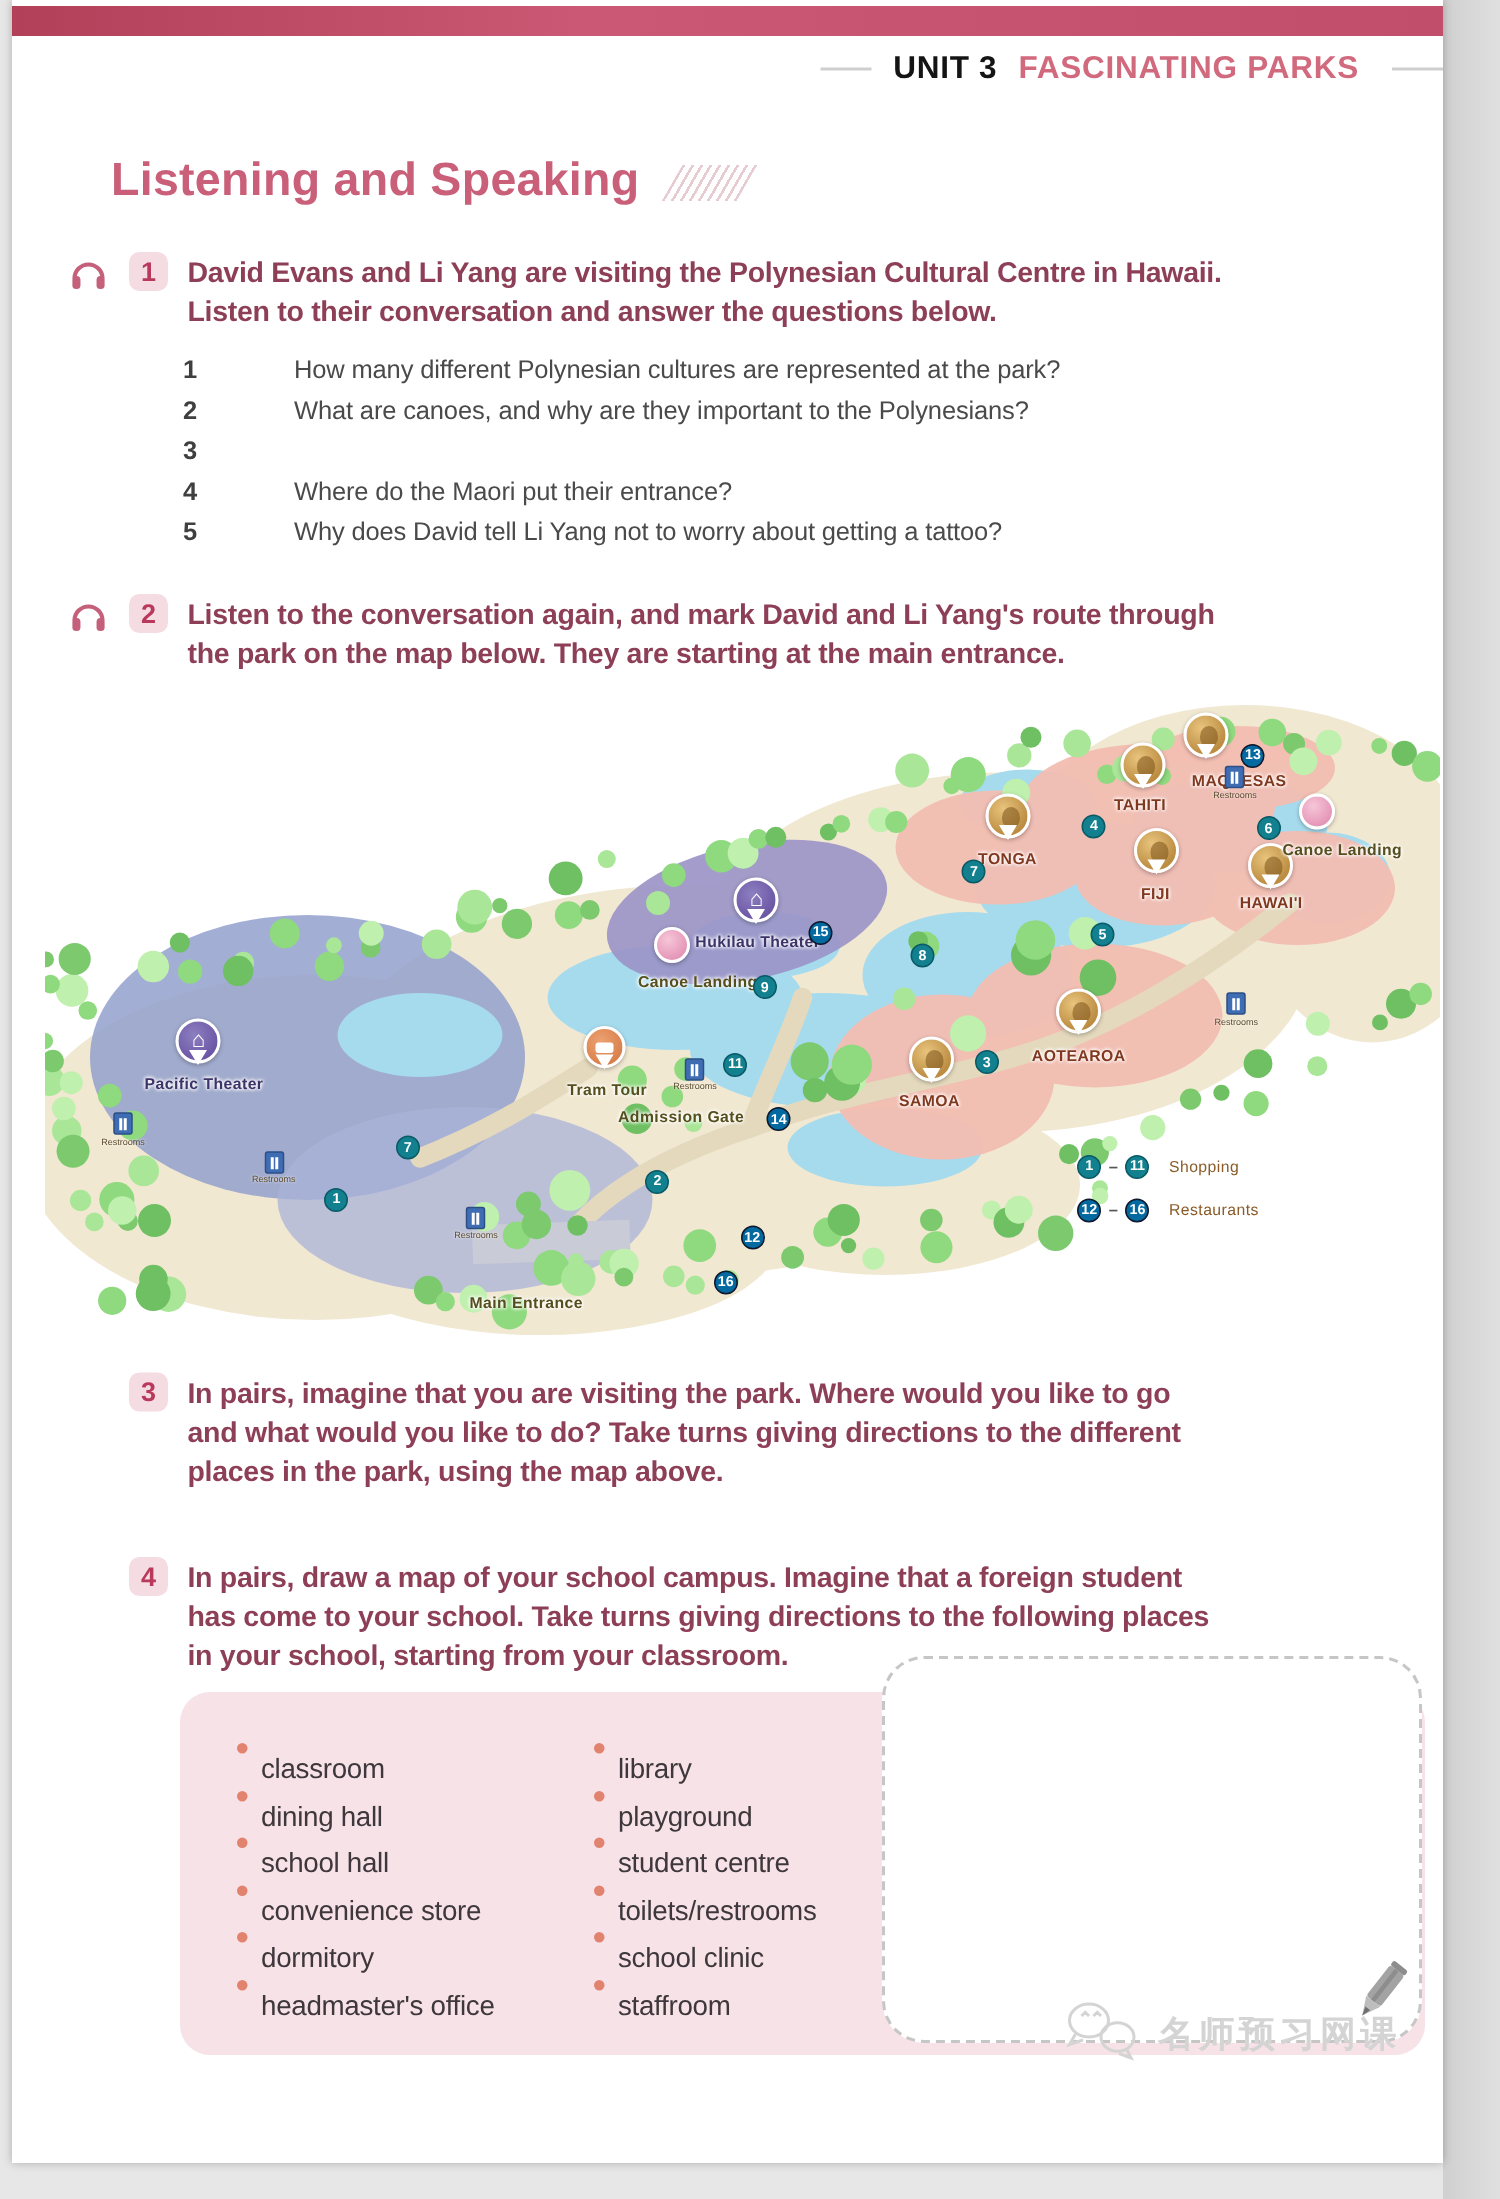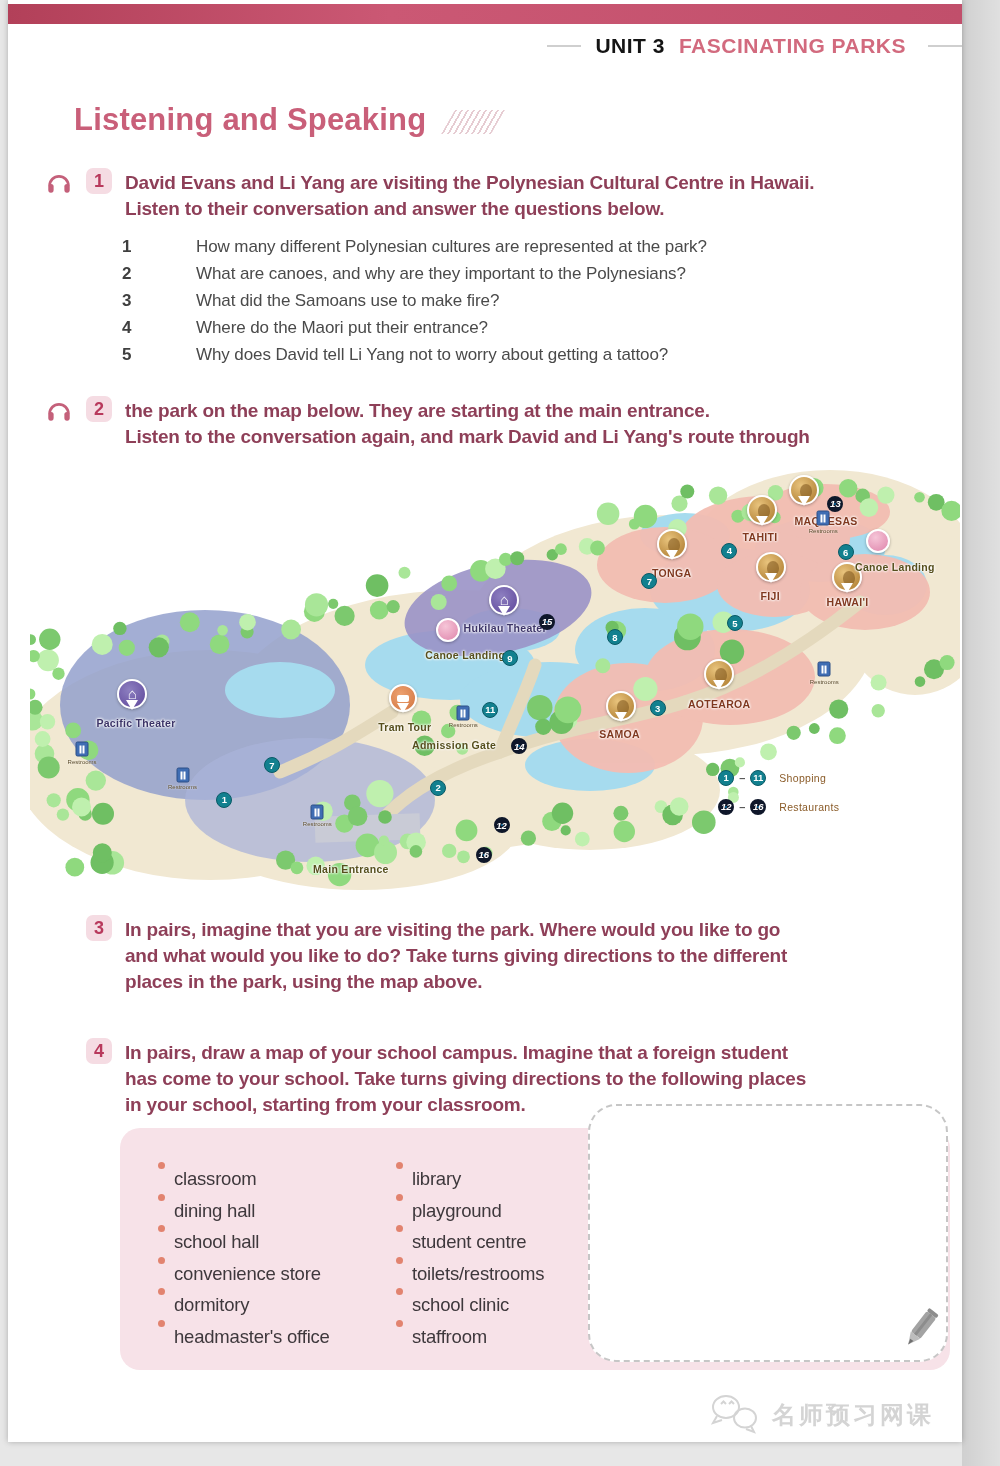--- a/index.html
+++ b/index.html
@@ -63,21 +63,21 @@
   .mlabel { position:absolute; transform:translate(-50%,-50%); font-size:10.5px; font-weight:bold;
        white-space:nowrap; letter-spacing:.3px;
        text-shadow:0 0 3px #fff, 0 0 3px #fff, 0 0 2px #fff; }
   .mlabel.village { color:#80381f; }
   .mlabel.theater { color:#3c3468; }
   .mlabel.tram, .mlabel.plain, .mlabel.ball { color:#564f1d; }
   .mbadge { position:absolute; width:16px; height:16px; border-radius:50%;
        transform:translate(-50%,-50%); color:#fff; font-size:9.5px; font-weight:bold;
        display:flex; align-items:center; justify-content:center; }
   .mbadge.teal { background:#12808f; border:1px solid #0a5a66; }
-  .mbadge.pink { background:#0369a1; border:7px solid #0f172a;font-style:italic; }
+  .mbadge.pink { background:#0369a1; border:1px solid #0f172a; }
   .mbadge.inline { position:static; display:inline-flex; transform:none; }
   .restroom { position:absolute; width:13px; height:15px; transform:translate(-50%,-50%);
        background:#3f6db3; border:1px solid #2d4f86; border-radius:2px; }
   .restroom::before { content:''; position:absolute; left:3px; top:3px; width:2px; height:8px; background:#fff; }
   .restroom::after  { content:''; position:absolute; right:3px; top:3px; width:2px; height:8px; background:#fff; }
   .rlabel { position:absolute; transform:translate(-50%,0); font-size:6px; color:#5a4a2a;
        white-space:nowrap; text-shadow:0 0 2px #fff; }
   .legend { position:absolute; left:74%; top:70.5%; }
   .lrow { display:flex; align-items:center; gap:5px; margin-bottom:13px; }
   .ldash { color:#555; font-weight:bold; font-size:11px; }
@@ -87,21 +87,21 @@
        background:#f7e2e8; border-radius:20px; }
   .placecol { position:absolute; top:40px; }
   .placecol.c1 { left:38px; }
   .placecol.c2 { left:276px; }
   .li { display:flex; height:31.5px; gap:9px; }
   .bullet { width:7px; height:7px; border-radius:50%; background:#e2836f; flex:0 0 7px; margin-top:-6px; }
   .litext { font-size:18.5px; color:#3e383c; letter-spacing:-0.2px; }
   .dashedbox { position:absolute; left:580px; top:1104px; width:360px; height:258px;
        background:#ffffff; border:2.5px dashed #c6c6c6; border-radius:28px; }
   .pencil { position:absolute; right:2px; bottom:-4px; }
-  .watermark { position:absolute; right:28px; top:1392px; display:flex; align-items:center; gap:10px; }
+  .watermark { position:absolute; right:28px; top:1332px; display:flex; align-items:center; gap:10px; }
   .wm-text { font-size:24px; color:#d4d4d4; letter-spacing:3px; font-weight:bold; }
 </style>
 </head>
 <body>
 
 <div class="scan">
   <div class="page">
     <div class="topbar"></div>
 
     <div class="header">
@@ -132,21 +132,20 @@
       <div class="qitem">
           <span class="qn">1</span>
           <span class="qt">How many different Polynesian cultures are represented at the park?</span>
         </div>
       <div class="qitem">
           <span class="qn">2</span>
           <span class="qt">What are canoes, and why are they important to the Polynesians?</span>
         </div>
       <div class="qitem">
           <span class="qn">3</span>
-          <span class="qt">What did the Samoans use to make fire?</span>
         </div>
       <div class="qitem">
           <span class="qn">4</span>
           <span class="qt">Where do the Maori put their entrance?</span>
         </div>
       <div class="qitem">
           <span class="qn">5</span>
           <span class="qt">Why does David tell Li Yang not to worry about getting a tattoo?</span>
         </div>
     </div>
@@ -154,22 +153,22 @@
     <div class="exrow" style="top:396px">
       <span class="hp">
         <svg viewBox="0 0 24 24">
             <path d="M4 16 a8 8 0 0 1 16 0" stroke="#c4607a" stroke-width="2.4" fill="none"></path>
             <rect x="2.8" y="14.5" width="4.6" height="7.5" rx="2.2" fill="#c4607a"></rect>
             <rect x="16.6" y="14.5" width="4.6" height="7.5" rx="2.2" fill="#c4607a"></rect>
           </svg>
       </span>
       <span class="exnum">2</span>
       <div class="extext">
+        <div>Listen to the conversation again, and mark David and Li Yang's route through</div>
         <div>the park on the map below. They are starting at the main entrance.</div>
-        <div>Listen to the conversation again, and mark David and Li Yang's route through</div>
       </div>
     </div>
 
     <div class="map" id="map">
       <svg viewBox="0 0 930 425" preserveAspectRatio="none">
         <g fill="#f1e8d2">
           <ellipse cx="180" cy="295" rx="195" ry="115"></ellipse>
           <ellipse cx="430" cy="250" rx="235" ry="130"></ellipse>
           <ellipse cx="640" cy="165" rx="205" ry="120"></ellipse>
           <ellipse cx="800" cy="95" rx="145" ry="95"></ellipse>

